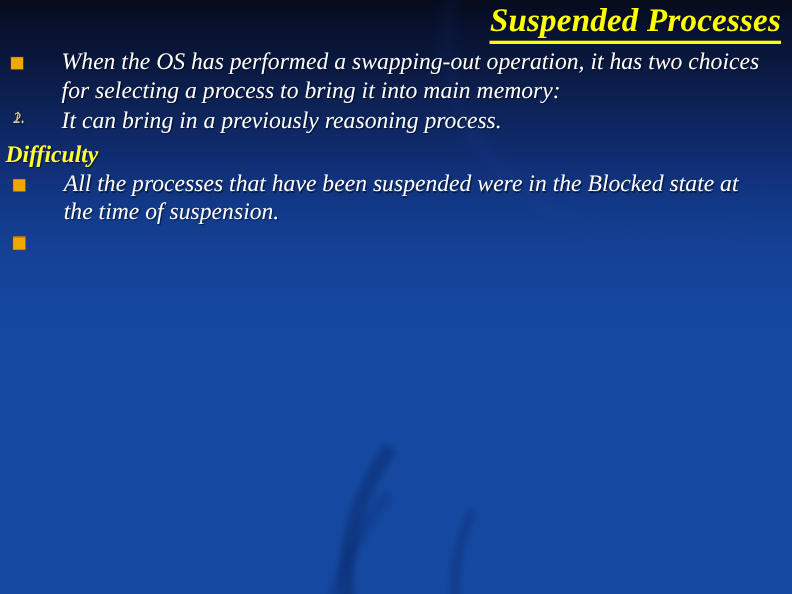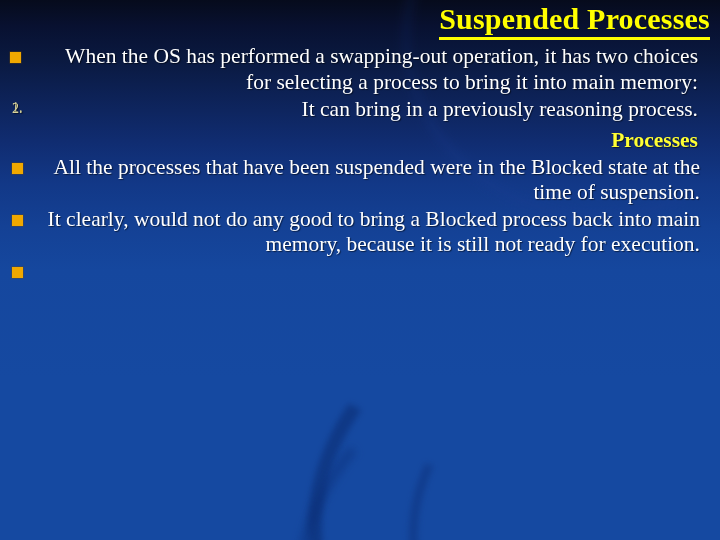--- a/index.html
+++ b/index.html
@@ -83,20 +83,21 @@
     border-left-color: rgba(30, 64, 150, 0.12);
     transform: rotate(18deg);
     filter: blur(5px);
   }
 
   #content {
     position: relative;
     z-index: 2;
     width: 720px;
     height: 540px;
+    font-style: italic;
   }
 
   
   .title-row {
     position: absolute;
     top: 2px;
     left: 0;
     width: 716px;
     text-align: right;
     padding-right: 6px;
@@ -114,40 +115,39 @@
     text-shadow: 0 0 1px rgba(0,0,0,0.35);
     white-space: nowrap;
   }
 
   
   .body {
     position: absolute;
     top: 44px;
     left: 0;
     width: 704px;
-    text-align: right;
   }
 
   .line {
     position: relative;
     color: #ffffff;
     font-size: 21.5px;
     line-height: 25.5px;
     text-shadow: 1px 1px 1px rgba(0,0,0,0.55);
   }
 
   
   .item {
     position: relative;
     padding-left: 56px;
     padding-right: 6px;
     margin: 0;
   }
   .item.lower {
-    padding-left: 24px;
+    padding-left: 58px;
     padding-right: 4px;
   }
 
   .marker {
     position: absolute;
     left: 10px;
     top: 0;
     width: 40px;
     height: 25px;
   }
@@ -230,39 +230,38 @@
           <span class="num">2.</span>
         </span>
         <span>It can bring in a previously reasoning process.</span>
       </div>
 
       <div class="gap-tiny"></div>
 
 
       <div class="gap-small"></div>
 
-      <div class="line flush heading-yellow">Processes</div>
+      <div class="line flush heading-yellow">Difficulty</div>
 
 
       <div class="gap-tiny"></div>
 
       <div class="line item lower">
         <span class="marker">
           <span class="bullet-square"></span>
         </span>
         <span>All the processes that have been suspended were in the Blocked state at the time of suspension.</span>
       </div>
 
       <div class="gap-tiny"></div>
 
       <div class="line item lower">
         <span class="marker">
           <span class="bullet-square"></span>
         </span>
-        <span>It clearly, would not do any good to bring a Blocked process back into main memory, because it is still not ready for execution.</span>
       </div>
 
       <div class="gap-tiny"></div>
 
       <div class="line item lower">
         <span class="marker">
           <span class="bullet-square"></span>
         </span>
       </div>
 

